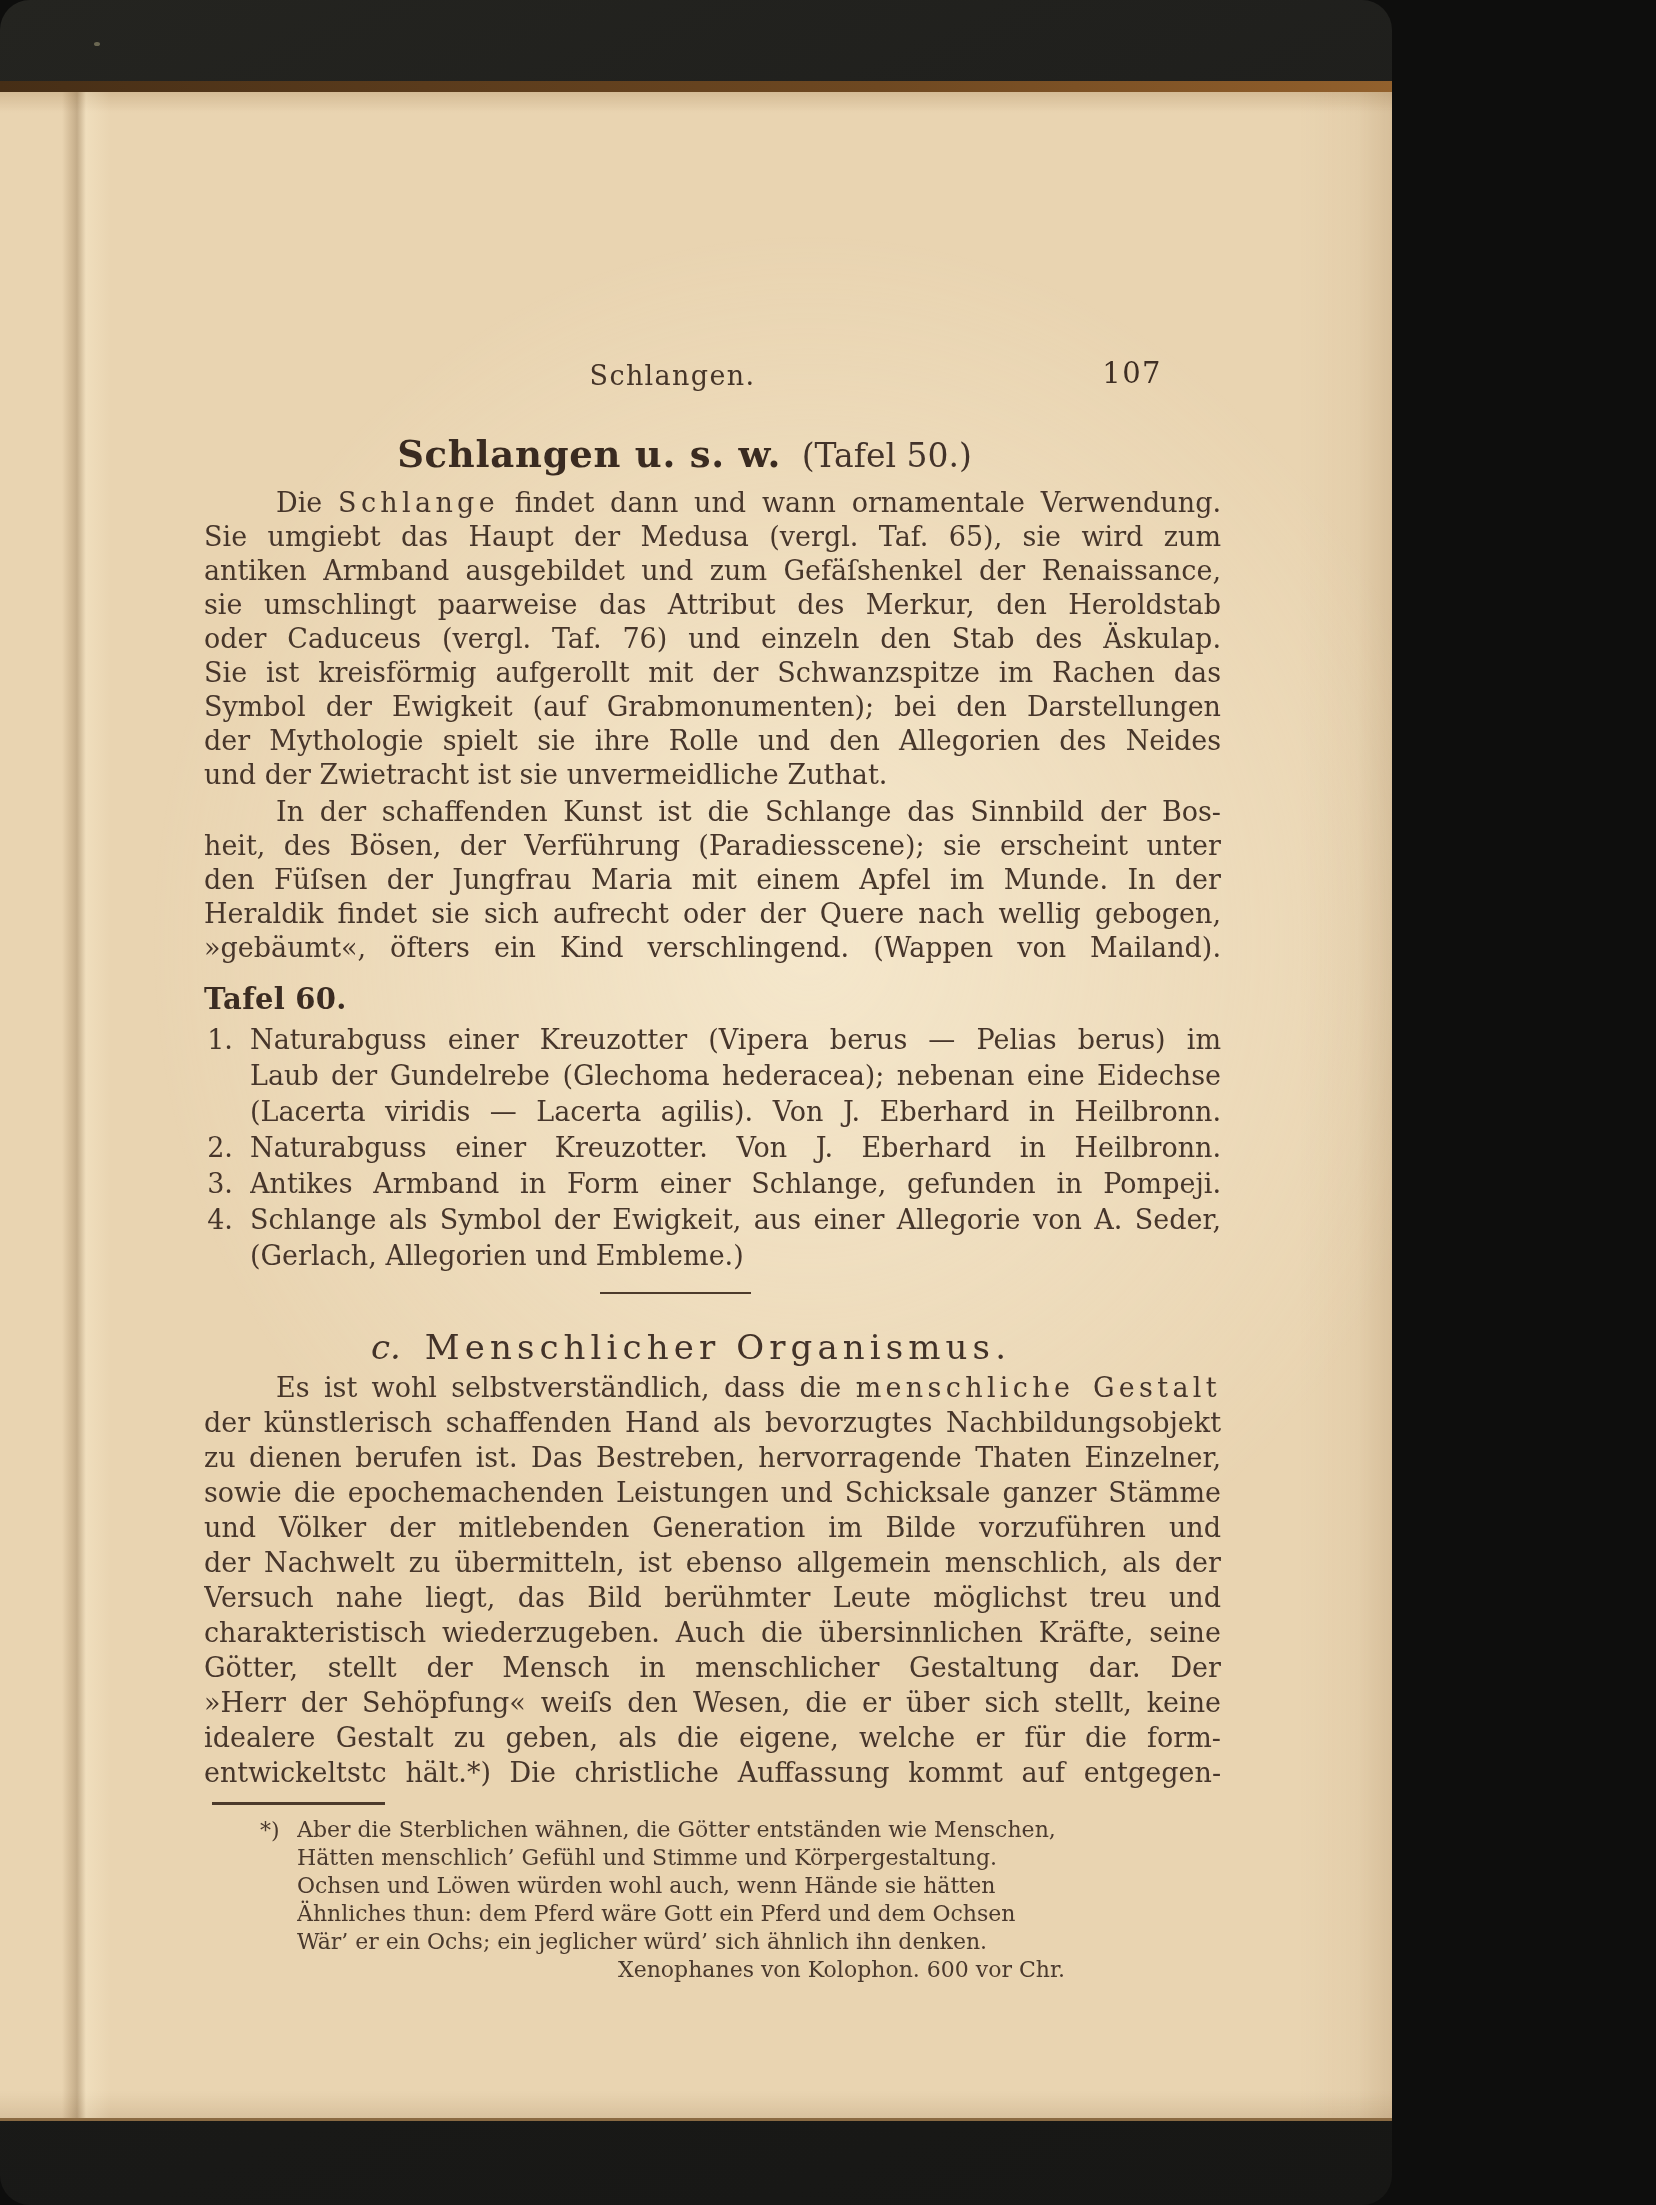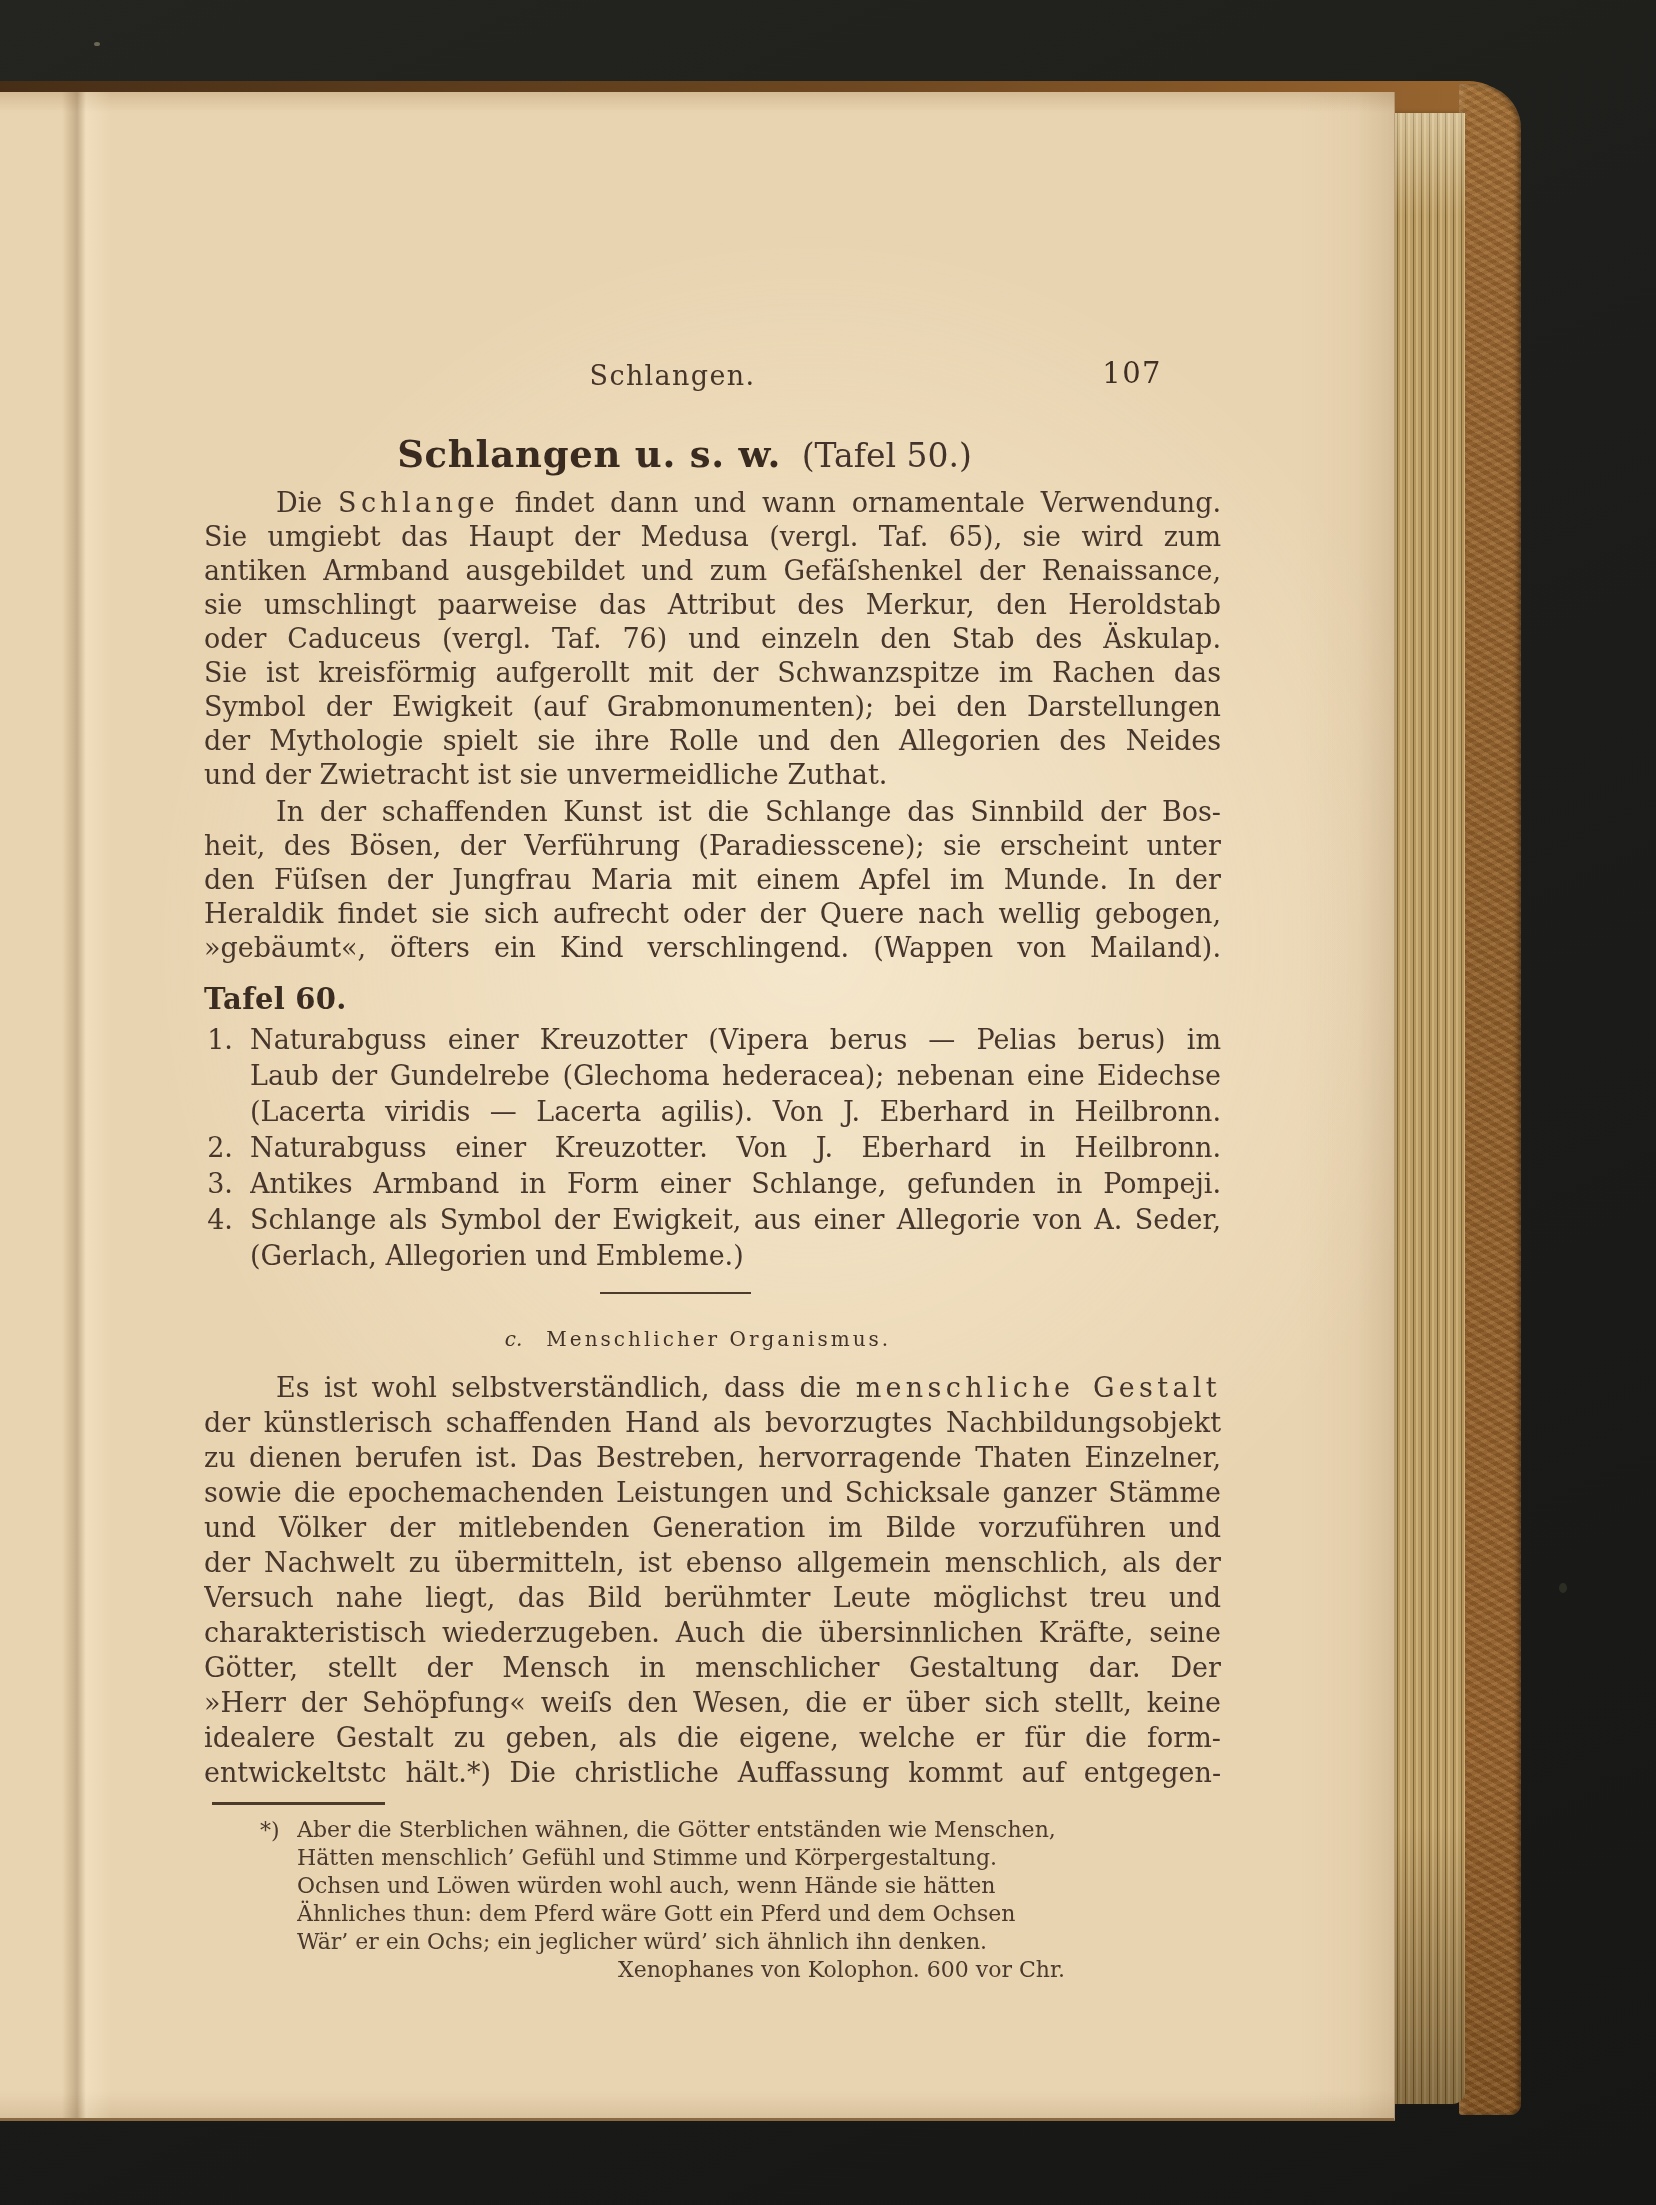--- a/index.html
+++ b/index.html
@@ -1,19 +1,20 @@
 <!DOCTYPE html>
 <html style="font-size:12.7px"><head>
 <meta charset="utf-8">
 <style>
   html,body{margin:0;padding:0;background:#0e0e0d;}
   .canvas{
-    position:relative;width:1656px;height:2205px;overflow:hidden;
+    position:relative;width:1392px;height:2205px;overflow:hidden;
     background:linear-gradient(155deg,#242420 0%,#1d1d1b 38%,#171715 100%);
     font-family:"DejaVu Serif","Liberation Serif",serif;
+    border-radius:30px;
   }
   
   .cover-top{
     position:absolute;left:0;top:81px;width:1515px;height:87px;
     background:linear-gradient(90deg,#462e16 0%,#5a3b1c 28%,#6e4821 58%,#8a5a29 84%,#9a6831 100%);
     border-radius:0 46px 0 0;
   }
   .cover-right{
     position:absolute;left:1459px;top:84px;width:62px;height:2031px;
     background:
@@ -74,21 +75,21 @@
 
   .tafel-head{position:absolute;top:890px;left:0;font-size:29px;font-weight:bold;letter-spacing:.01em;color:#3b2c22;}
   .tafel-list{position:absolute;top:930px;left:0;width:100%;font-size:27px;line-height:36px;}
   .titem{position:relative;padding-left:46px;}
   .titem .num{position:absolute;left:3.2px;top:0;}
 
   .divider{background:#4c3a2b;}
   .divider.d1{position:absolute;top:1200px;left:396px;width:151px;height:2.4px;}
   .divider.d2{position:absolute;top:1710px;left:8px;width:173px;height:3.2px;}
 
-  .section-head{position:absolute;top:1235px;left:7px;width:100%;text-align:center;font-size:20px;white-space:nowrap;color:#423228;}
+  .section-head{position:absolute;top:1235px;left:0;width:100%;text-align:center;font-size:34px;white-space:nowrap;color:#423228;}
   .section-head .sh{position:relative;left:-21.5px;}
   .sec-label{font-style:italic;margin-right:24px;}
   .sec-text{letter-spacing:.15em;}
 
   .footnote{position:absolute;top:1724px;left:93px;width:924px;font-size:22px;line-height:28px;color:#4a392d;}
   .footnote .line{text-align:right;text-align-last:left;}
   .footnote .attribution{margin-left:321px;}
   .fn-marker{position:absolute;left:-37px;top:0.8px;}
 </style>
 </head>

